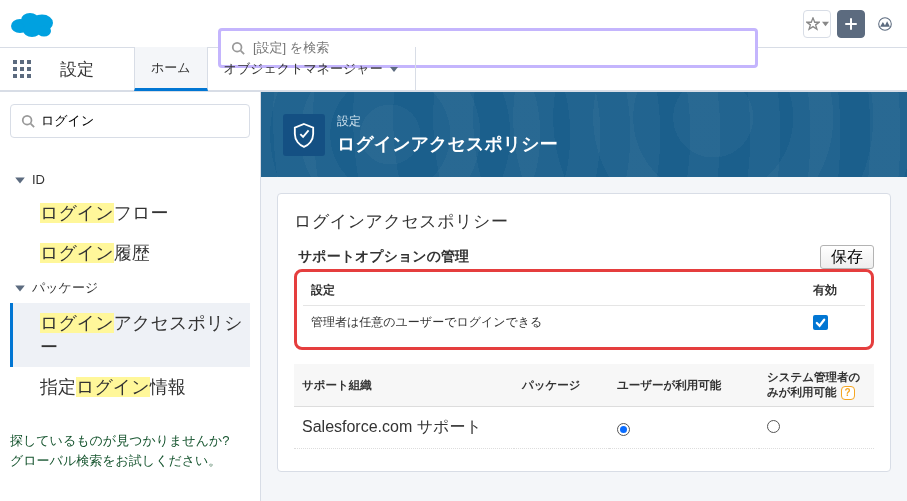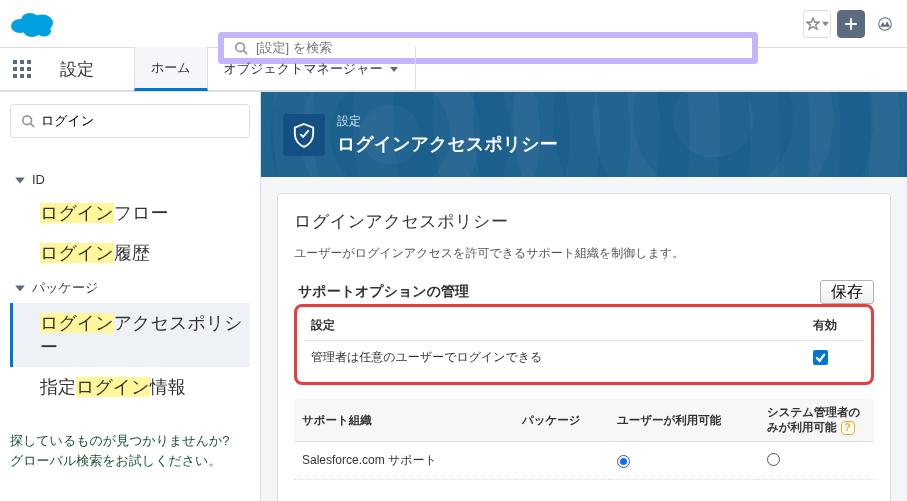--- a/index.html
+++ b/index.html
@@ -3,21 +3,21 @@
 <meta charset="utf-8">
 <style>
   * { box-sizing: border-box; margin: 0; padding: 0; }
   body { font-family: "Hiragino Kaku Gothic Pro", "Meiryo", sans-serif; font-size: 13px; color: #333; background: #fff; width: 907px; }
   
   
   .global-header { display: flex; align-items: center; height: 48px; border-bottom: 1px solid #d8dde6; padding: 0 8px; }
   .logo { width: 50px; height: 36px; display: flex; align-items: center; justify-content: center; margin-right: 160px; }
   .logo svg { width: 46px; height: 32px; }
   .search-wrap { flex: 1; display: flex; align-items: center; }
-  .search-box { width: 540px; height: 32px; border: 6px solid #c4b5fd; border-radius: 4px; display: flex; align-items: center; padding: 0 10px; background: #fff; margin-top: 48px; }
+  .search-box { width: 540px; height: 40px; border: 3px solid #c4b5fd; border-radius: 4px; display: flex; align-items: center; padding: 0 10px; background: #fff; margin-top: 48px; }
   .search-box svg { width: 14px; height: 14px; color: #999; }
   .search-box input { border: none; outline: none; flex: 1; margin-left: 8px; font-size: 13px; }
   .header-right { display: flex; align-items: center; gap: 6px; margin-left: 12px; }
   .sq-btn { width: 28px; height: 28px; border: 1px solid #d8dde6; border-radius: 4px; display: flex; align-items: center; justify-content: center; background: #fff; cursor: pointer; }
   .sq-btn.dark { background: #5c6b7f; border-color: #5c6b7f; }
   .sq-btn svg { width: 14px; height: 14px; }
 
   
   .nav-bar { display: flex; align-items: center; height: 44px; border-bottom: 2px solid #d8dde6; }
   .app-launcher { width: 44px; height: 44px; display: flex; align-items: center; justify-content: center; cursor: pointer; }
@@ -64,21 +64,21 @@
   .settings-table { border: 3px solid #e53e3e; border-radius: 8px; padding: 4px 6px 8px 6px; margin-bottom: 14px; }
   .settings-table table { width: 100%; border-collapse: collapse; }
   .settings-table th { text-align: left; font-size: 12px; font-weight: 700; padding: 6px 8px; border-bottom: 1px solid #e5e5e5; }
   .settings-table td { font-size: 12px; padding: 8px 8px; }
   .settings-table th.col-enabled { width: 60px; }
   .chk { width: 15px; height: 15px; background: #0176d3; display: inline-flex; align-items: center; justify-content: center; border-radius: 2px; }
   .chk svg { width: 11px; height: 11px; color: #fff; }
 
   .org-table table { width: 100%; border-collapse: collapse; }
   .org-table th { text-align: left; font-size: 11.5px; font-weight: 700; padding: 6px 8px; border-bottom: 1px solid #ddd; background: #f7f7f7; }
-  .org-table td { font-size: 12px; padding: 10px 8px; border-bottom: 1px dotted #ddd; }
+  .org-table td { font-size: 16px; padding: 10px 8px; border-bottom: 1px dotted #ddd; }
   .radio { width: 13px; height: 13px; border: 1.5px solid #555; border-radius: 50%; display: inline-flex; align-items: center; justify-content: center; }
   .radio.checked::after { content: ""; width: 7px; height: 7px; background: #0a6cff; border-radius: 50%; }
   .help-icon { display: inline-block; width: 14px; height: 14px; background: #fff; border: 1px solid #f5a623; color: #f5a623; border-radius: 4px; font-size: 10px; line-height: 12px; text-align: center; margin-left: 4px; vertical-align: middle; }
 </style>
 </head>
 <body>
 
 <div class="global-header">
   <div class="logo">
     <svg viewBox="0 0 46 32">
@@ -194,21 +194,20 @@
           </svg>
       </div>
       <div class="hero-text">
         <div class="bc">設定</div>
         <h1>ログインアクセスポリシー</h1>
       </div>
     </div>
 
     <div class="panel">
       <h2>ログインアクセスポリシー</h2>
-      <p class="desc">ユーザーがログインアクセスを許可できるサポート組織を制御します。</p>
 
       <div class="section-head">
         <h3>サポートオプションの管理</h3>
         <button class="btn">保存</button>
       </div>
 
       <div class="settings-table">
         <table>
           <thead>
             <tr>

